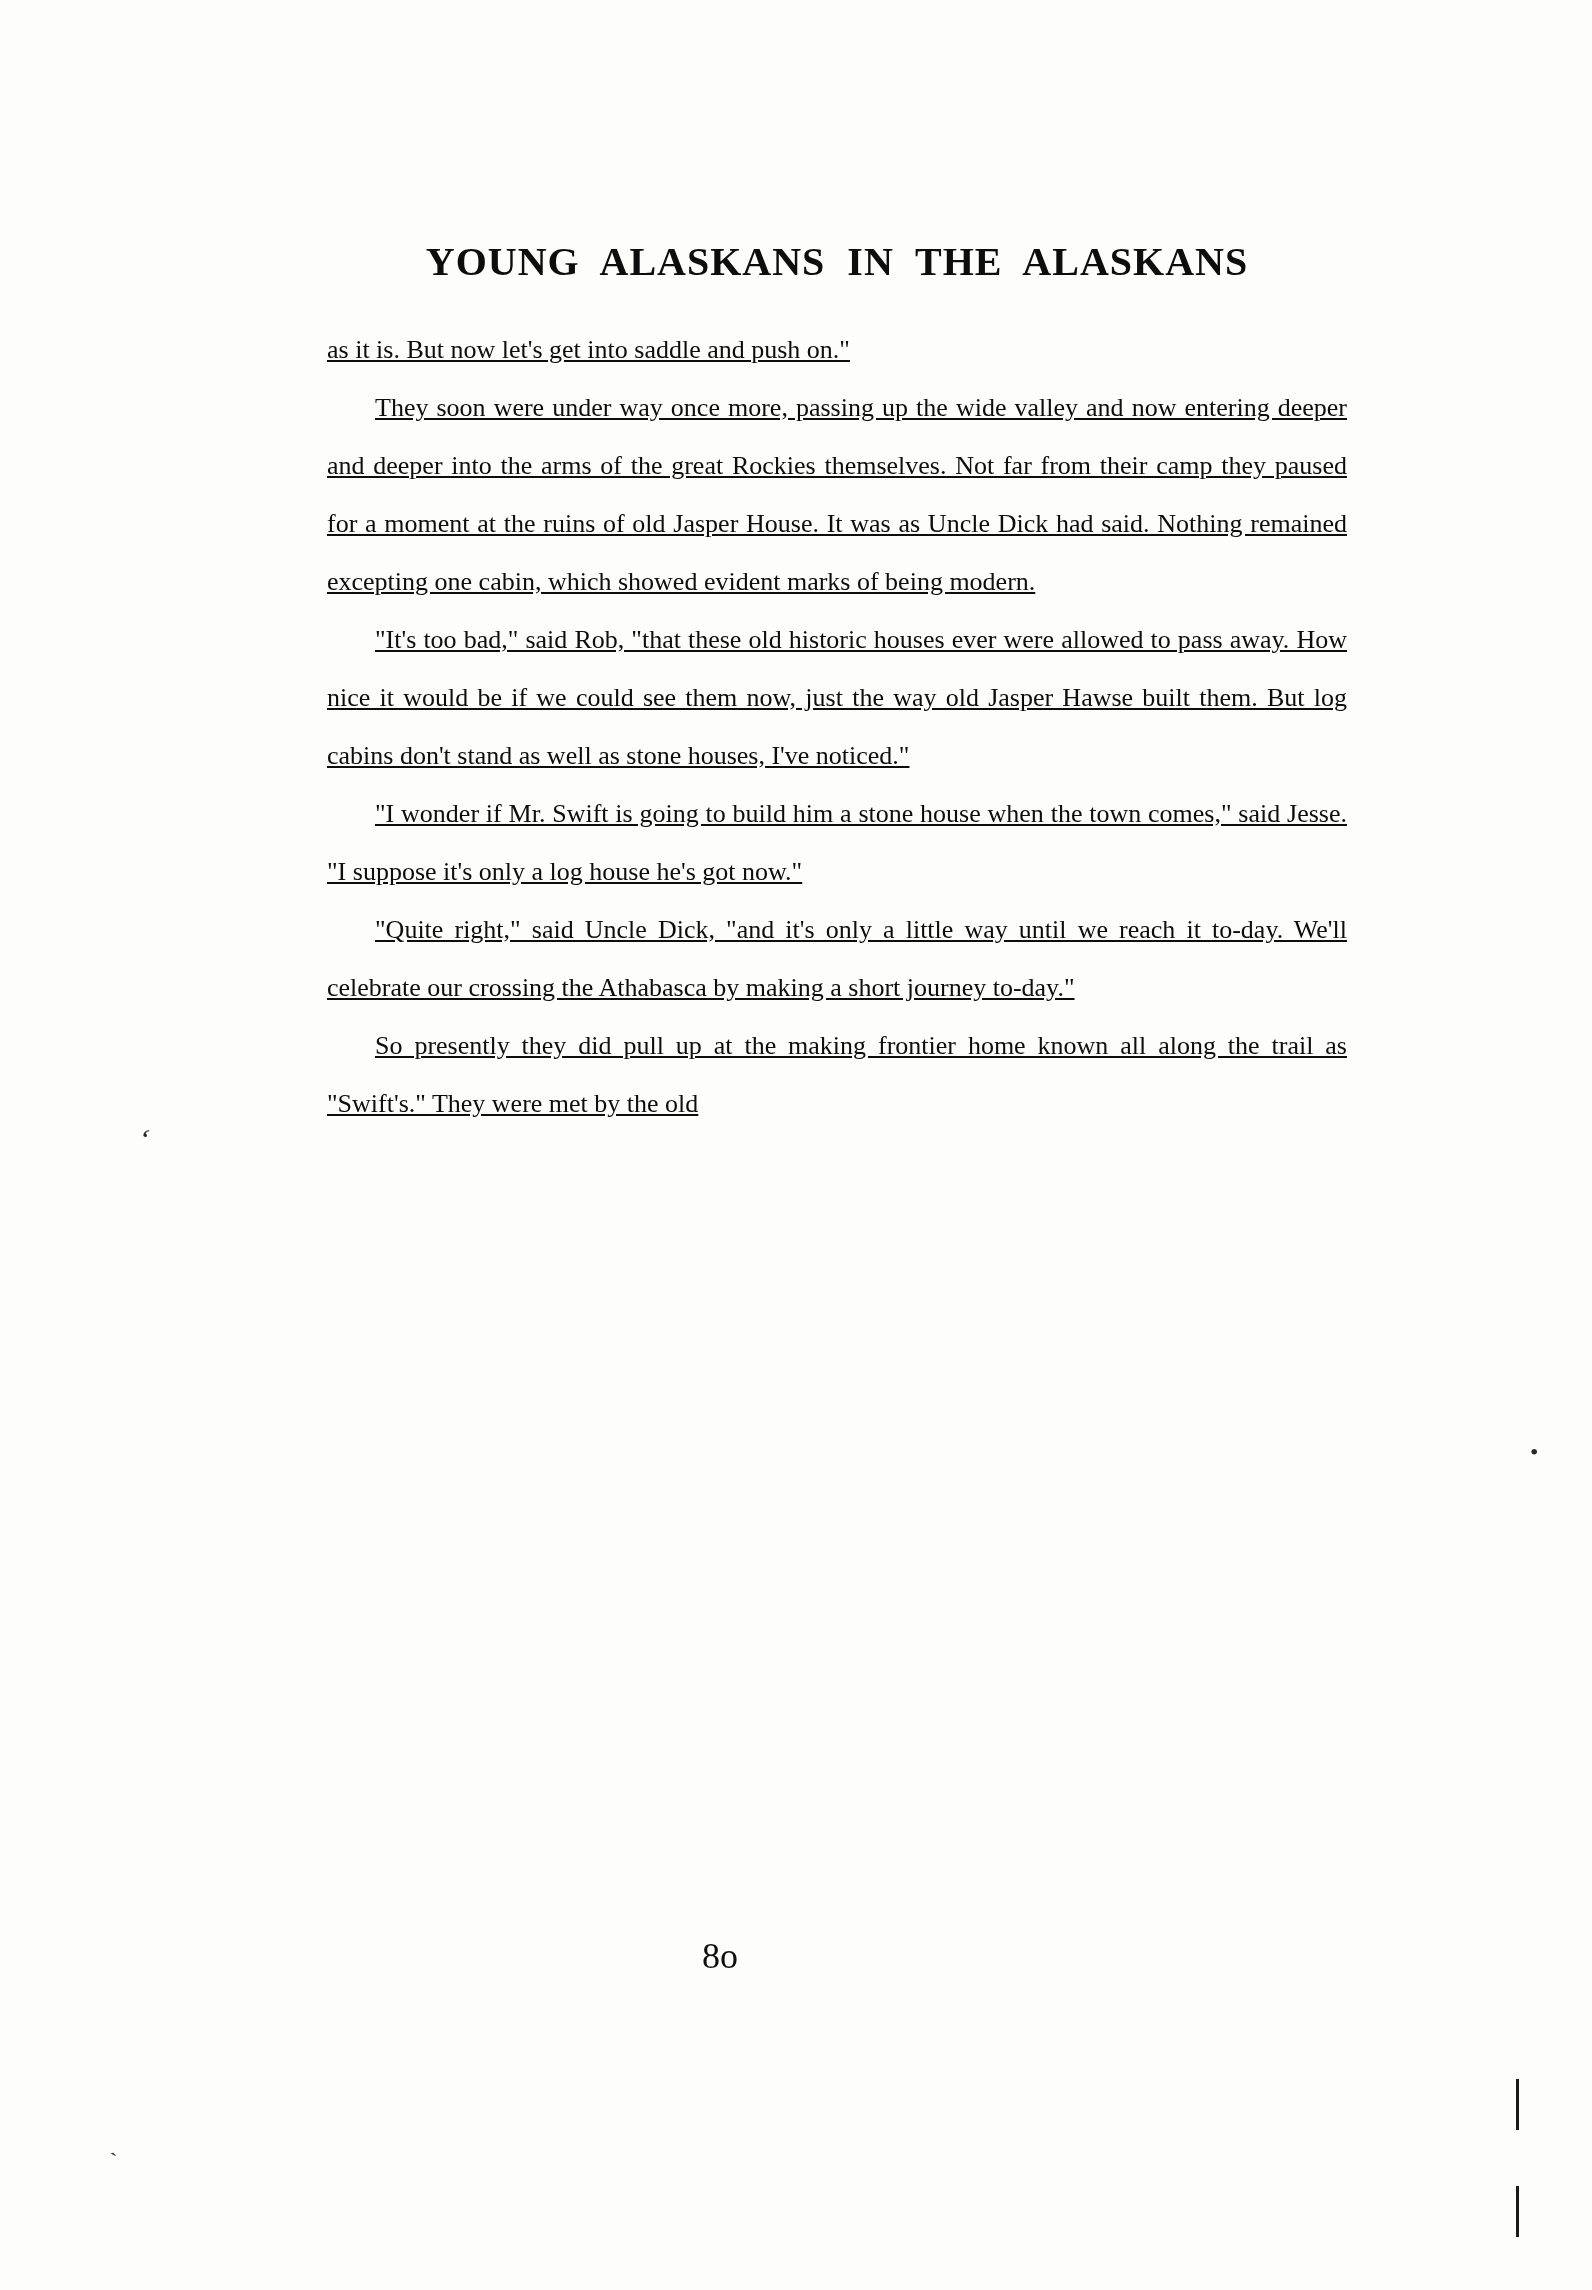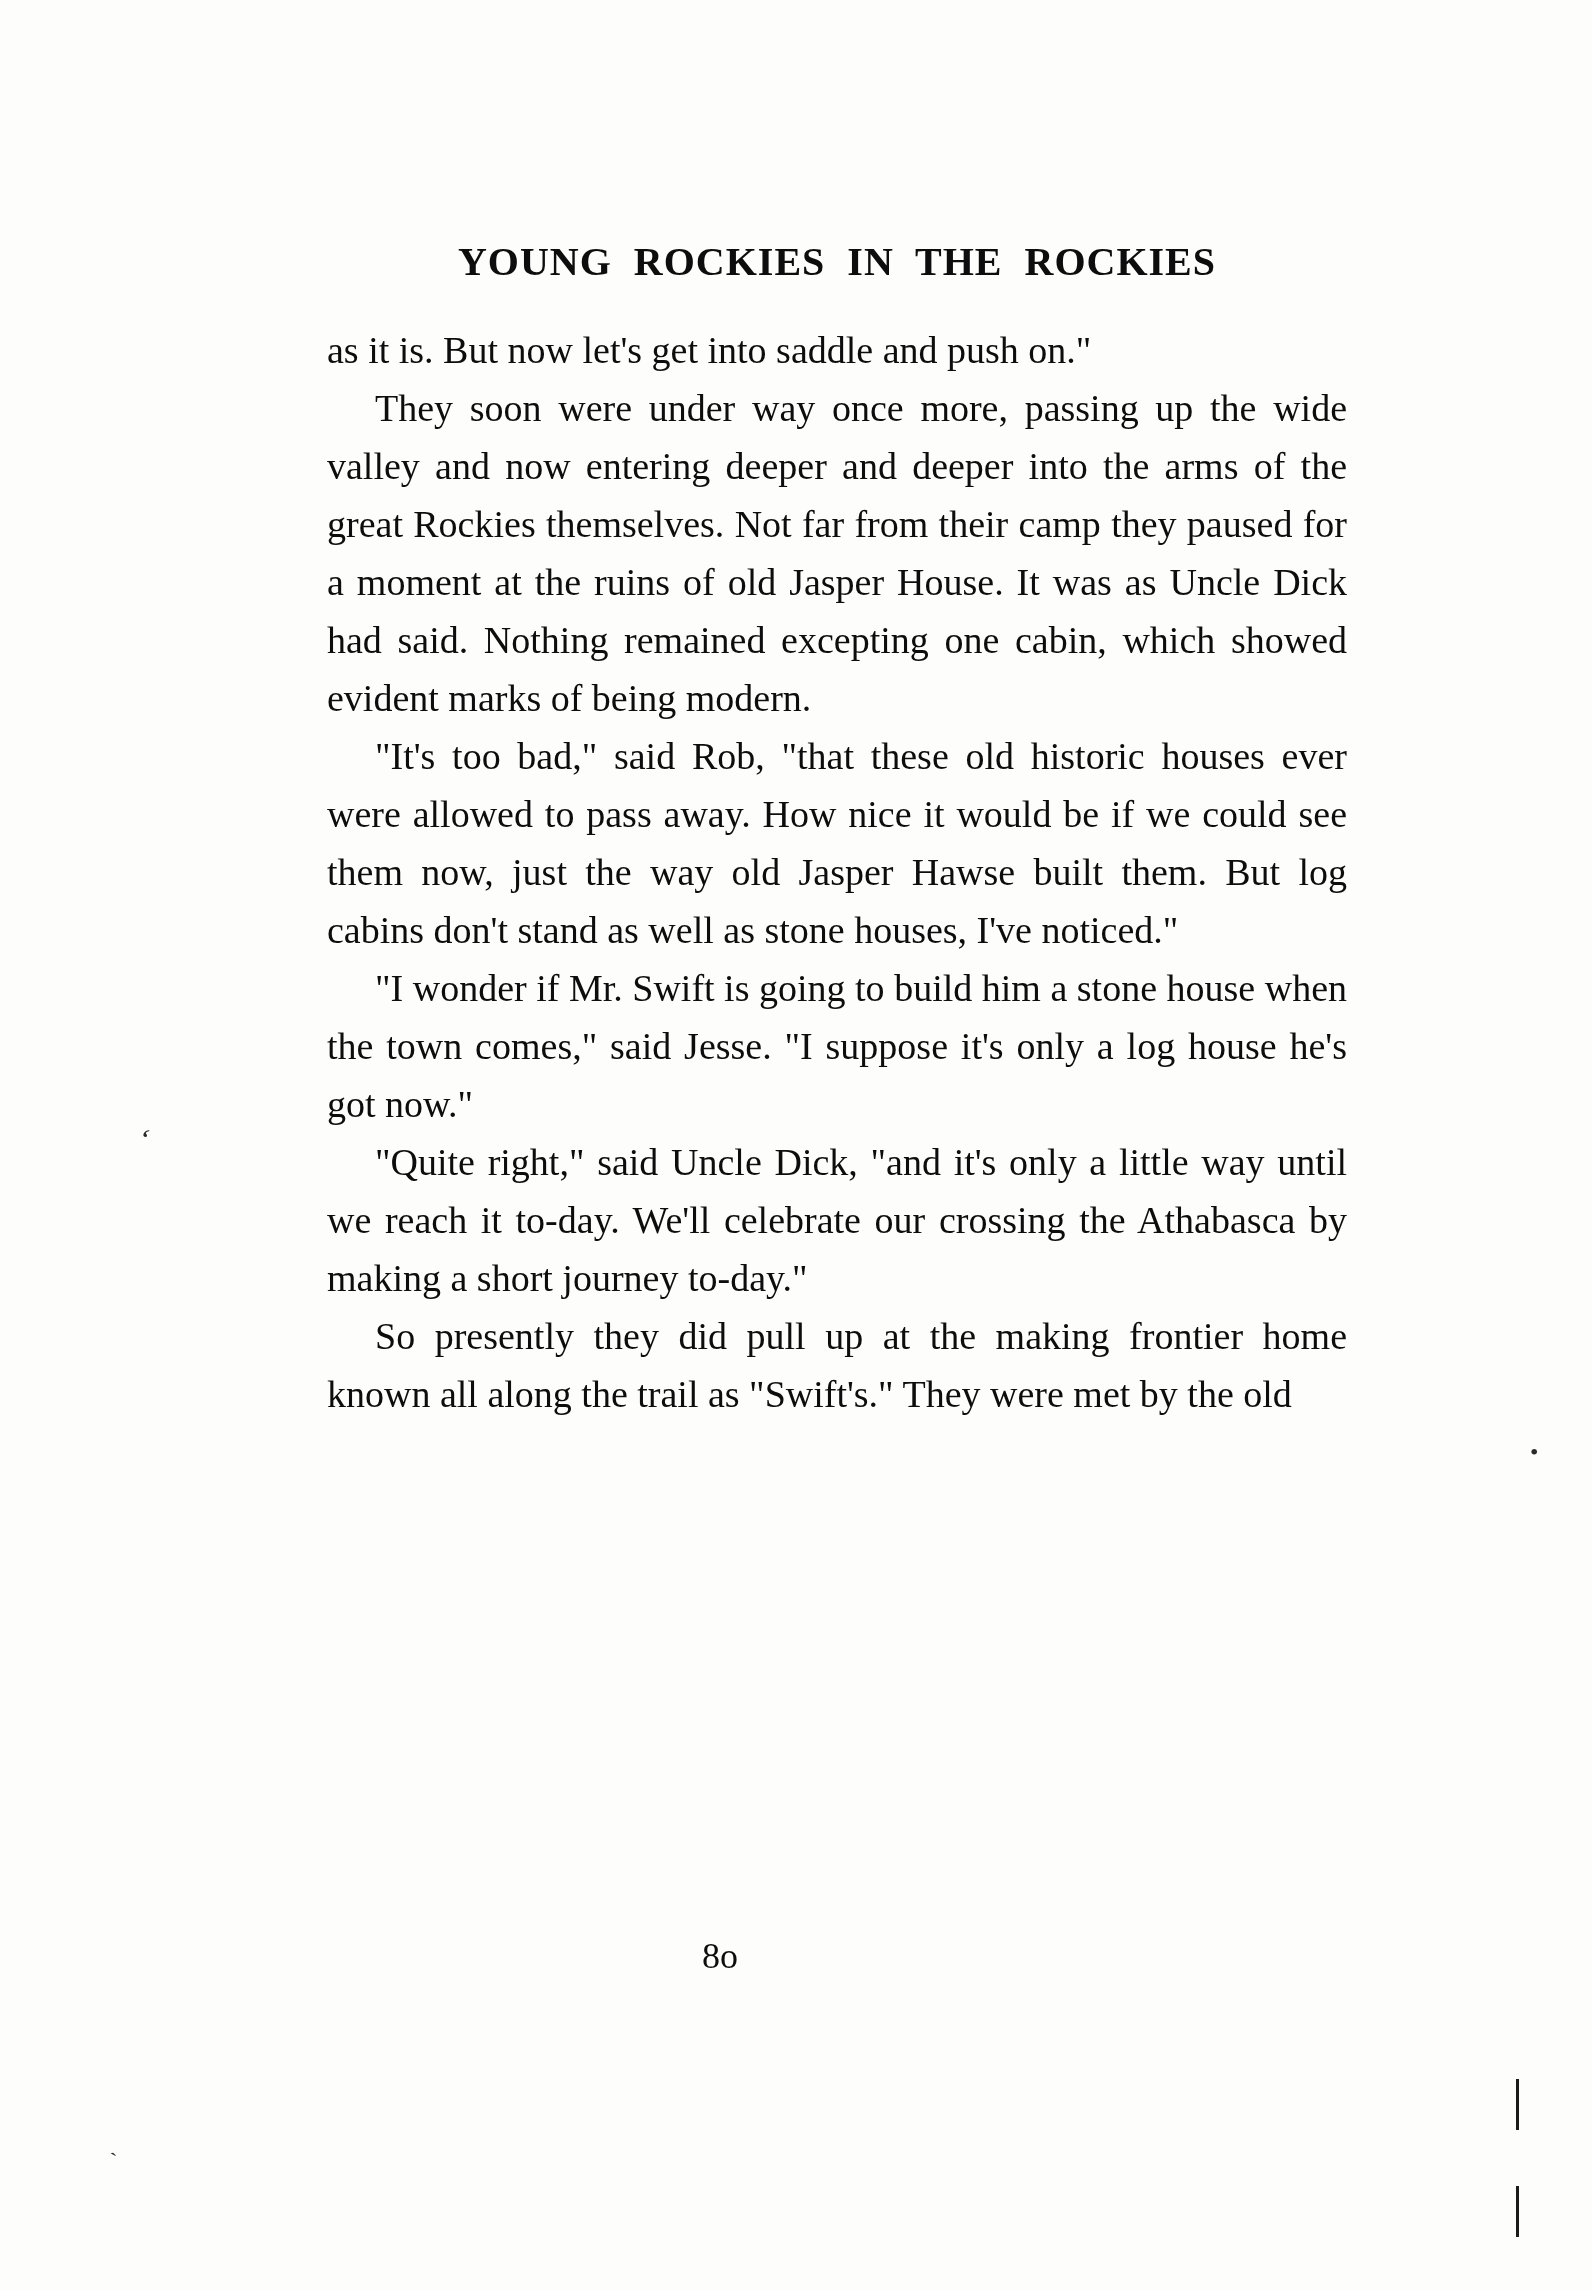--- a/index.html
+++ b/index.html
@@ -35,28 +35,29 @@
   .running-head {
     font-size: 40px;
     letter-spacing: 1px;
     text-align: center;
     margin: 0 0 36px 0;
     white-space: pre;
     font-family: "Liberation Serif", serif;
   }
 
   .para {
-    font-size: 38px;
+    font-size: 26px;
     line-height: 58px;
     text-align: justify;
     text-justify: inter-word;
     margin: 0;
     text-indent: 0;
     -webkit-hyphens: none;
     hyphens: none;
+    text-decoration: underline;
   }
   .para.indent {
     text-indent: 48px;
   }
   .para:last-of-type {
     text-align: justify;
   }
 
   .folio {
     position: absolute;
@@ -108,21 +109,21 @@
     top: 2186px;
     height: 51px;
   }
 </style>
 </head>
 <body>
 
 <div class="page">
 
   <div class="text-block">
-    <h1 class="running-head">YOUNG  ROCKIES  IN  THE  ROCKIES</h1>
+    <h1 class="running-head">YOUNG  ALASKANS  IN  THE  ALASKANS</h1>
 
     <p class="para">as it is.   But now let's get into saddle and push on."</p>
 
     <p class="para indent">They soon were under way once more, passing up the wide valley and now entering deeper and deeper into the arms of the great Rockies themselves.   Not far from their camp they paused for a moment at the ruins of old Jasper House.   It was as Uncle Dick had said.   Nothing remained excepting one cabin, which showed evident marks of being modern.</p>
 
     <p class="para indent">"It's too bad," said Rob, "that these old historic houses ever were allowed to pass away.   How nice it would be if we could see them now, just the way old Jasper Hawse built them.   But log cabins don't stand as well as stone houses, I've noticed."</p>
 
     <p class="para indent">"I wonder if Mr. Swift is going to build him a stone house when the town comes," said Jesse.   "I suppose it's only a log house he's got now."</p>
 
     <p class="para indent">"Quite right," said Uncle Dick, "and it's only a little way until we reach it to-day. We'll celebrate our crossing the Athabasca by making a short journey to-day."</p>

